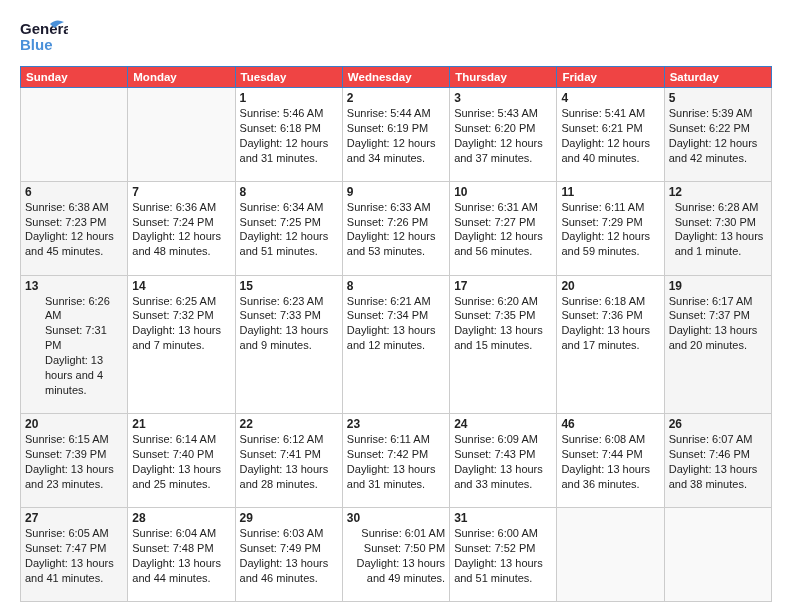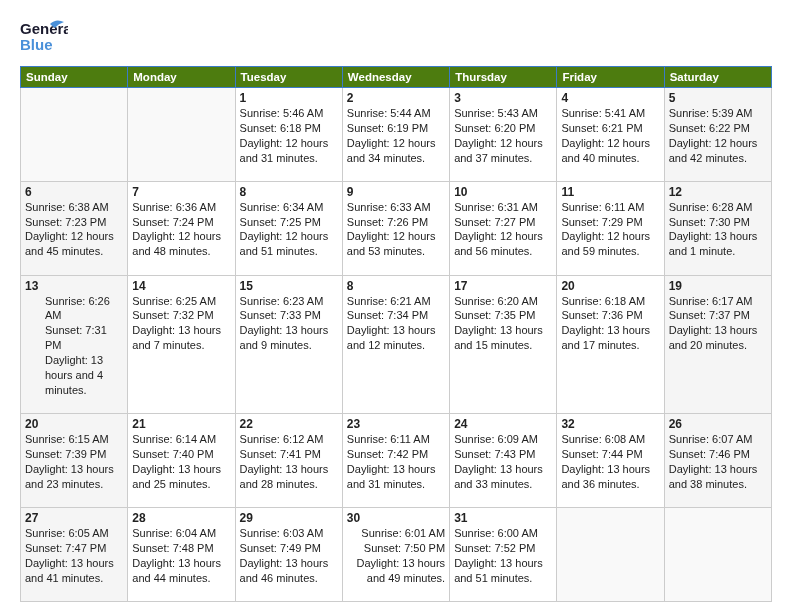--- a/index.html
+++ b/index.html
@@ -36,21 +36,21 @@
       font-size: 13px;
       color: #444;
     }
     .calendar {
       flex: 1;
       border-collapse: collapse;
       width: 100%;
       table-layout: fixed;
     }
     .calendar th {
-      background: #4d7c0f;
+      background: #ef4444;
       color: #fff;
       font-size: 11.5px;
       font-weight: bold;
       padding: 4px 5px;
       text-align: left;
       border: 1px solid #3a7bc8;
     }
     .calendar td {
       border: 1px solid #ccc;
       vertical-align: top;
@@ -185,21 +185,21 @@
 Daylight: 12 hours and 56 minutes.</div>
           </td>
           <td>
             <span class="day-num">11</span>
             <div class="day-info" style="white-space: pre-line;">Sunrise: 6:11 AM
 Sunset: 7:29 PM
 Daylight: 12 hours and 59 minutes.</div>
           </td>
           <td>
             <span class="day-num">12</span>
-            <div class="day-info" style="white-space: pre-line;">Sunrise: 6:28 AM
+            <div class="day-info" style="white-space: pre-line; margin-left: 6px;">Sunrise: 6:28 AM
 Sunset: 7:30 PM
 Daylight: 13 hours and 1 minute.</div>
           </td>
         </tr>
         <tr>
           <td>
             <span class="day-num">13</span>
             <div class="day-info" style="white-space: pre-line; margin-left: 20px;">Sunrise: 6:26 AM
 Sunset: 7:31 PM
 Daylight: 13 hours and 4 minutes.</div>
@@ -266,21 +266,21 @@
 Sunset: 7:42 PM
 Daylight: 13 hours and 31 minutes.</div>
           </td>
           <td>
             <span class="day-num">24</span>
             <div class="day-info" style="white-space: pre-line;">Sunrise: 6:09 AM
 Sunset: 7:43 PM
 Daylight: 13 hours and 33 minutes.</div>
           </td>
           <td>
-            <span class="day-num">32</span>
+            <span class="day-num">46</span>
             <div class="day-info" style="white-space: pre-line;">Sunrise: 6:08 AM
 Sunset: 7:44 PM
 Daylight: 13 hours and 36 minutes.</div>
           </td>
           <td>
             <span class="day-num">26</span>
             <div class="day-info" style="white-space: pre-line;">Sunrise: 6:07 AM
 Sunset: 7:46 PM
 Daylight: 13 hours and 38 minutes.</div>
           </td>

